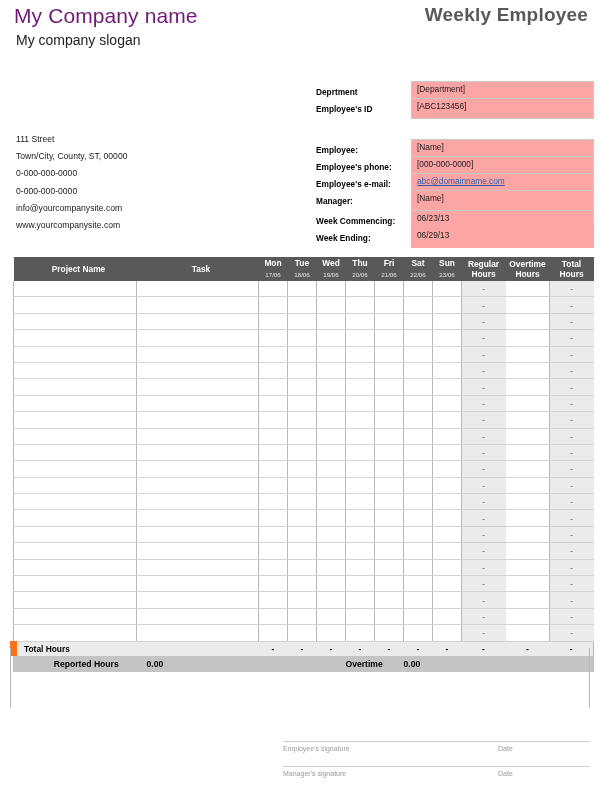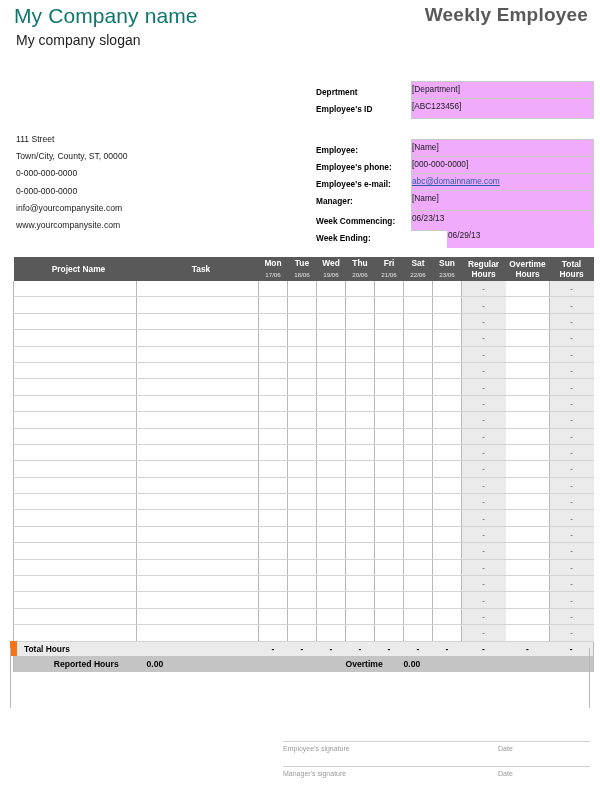--- a/index.html
+++ b/index.html
@@ -27,21 +27,21 @@
     position: absolute;
     top: 0; left: 0; right: 0;
     height: 70px;
   }
   .company-name {
     position: absolute;
     left: 14px;
     top: 4px;
     font-size: 21px;
     font-weight: 400;
-    color: #0f766e;
+    color: #701a75;
     letter-spacing: 0.1px;
   }
   .company-slogan {
     position: absolute;
     left: 16px;
     top: 32px;
     font-size: 14px;
     color: #222222;
   }
   .doc-title {
@@ -84,29 +84,29 @@
     font-weight: bold;
     color: #000000;
     white-space: nowrap;
   }
   .fbox {
     flex: 1 1 auto;
     height: 21px;
     line-height: 15px;
     border: 1px solid #c9c9c9;
     box-sizing: border-box;
-    background: #f0abfc;
+    background: #fca5a5;
     font-size: 8.3px;
+    padding-left: 5px;
     color: #1a1a1a;
     white-space: nowrap;
     overflow: hidden;
   }
   .fbox.plain {
     border: 1px solid transparent;
-    margin-left: 36px;
   }
   .fbox a, .link {
     color: #2d5ca8;
     text-decoration: underline;
     font-size: 8.3px;
   }
 
   .block-dept { top: 84px; }
   .block-emp  { top: 142px; }
   .block-week { top: 213px; }

